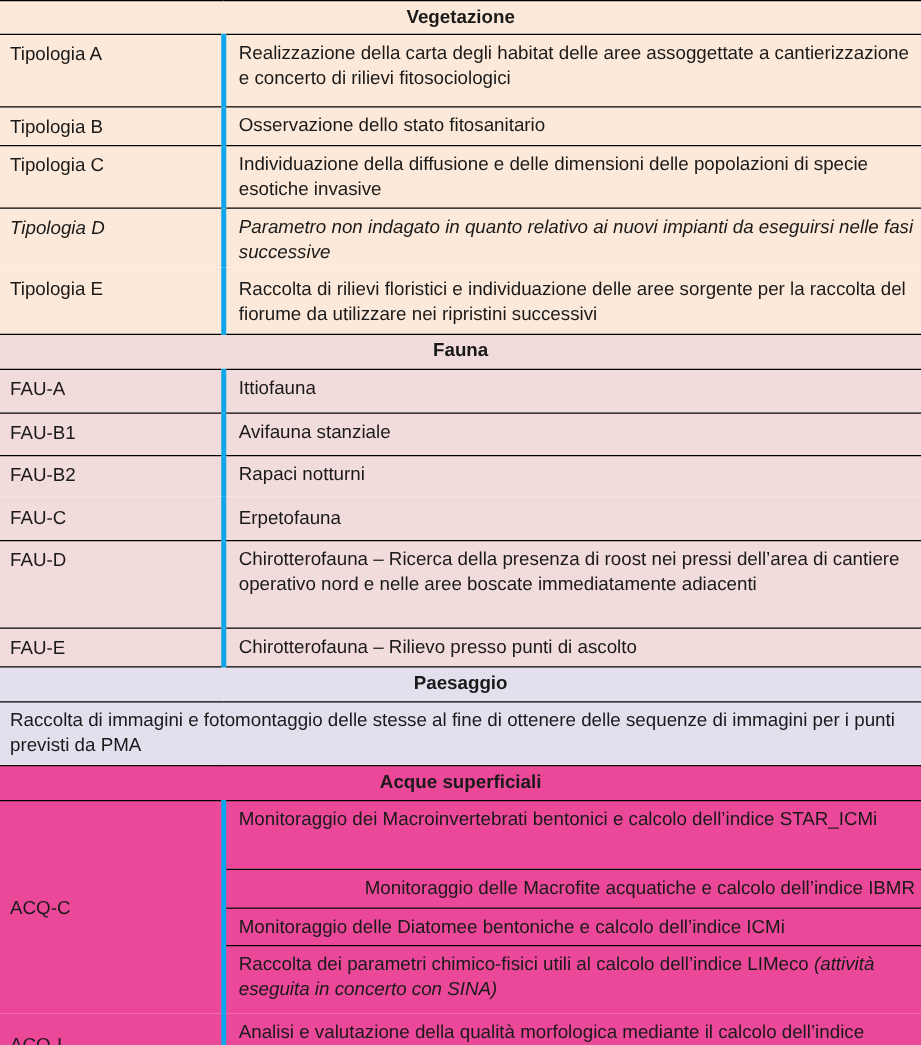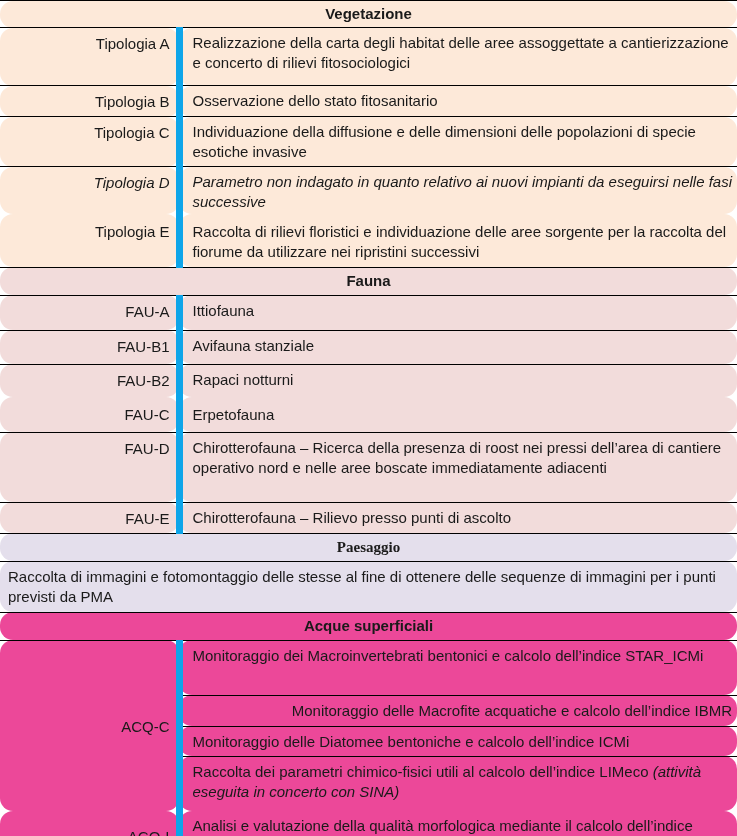--- a/index.html
+++ b/index.html
@@ -22,26 +22,24 @@
     table-layout: fixed;
     border-top: 1px solid #000;
   }
   col.col-label { width: 179px; }
   col.col-desc  { width: 558px; }
 
   td {
     border-bottom: 1px solid #000;
     vertical-align: top;
     word-wrap: break-word;
-    border-radius: 13px;
   }
   td.lbl {
-    border-right: 7px solid #0ea5e9;
+    border-right: 4px solid #0ea5e9;
     padding: 6px 6px 4px 8px;
-    text-align: right;
   }
   td.txt {
     padding: 5px 5px 4px 10px;
   }
   tr.hdr td {
     text-align: center;
     font-weight: bold;
     padding: 3px 4px;
   }
   
@@ -122,21 +120,21 @@
     </tr>
     <tr class="sec-fau" style="height:70px;">
       <td class="lbl">FAU-D</td>
       <td class="txt">Chirotterofauna – Ricerca della presenza di roost nei pressi dell’area di cantiere operativo nord e nelle aree boscate immediatamente adiacenti</td>
     </tr>
     <tr class="sec-fau" style="height:28px;">
       <td class="lbl">FAU-E</td>
       <td class="txt">Chirotterofauna – Rilievo presso punti di ascolto</td>
     </tr>
 
-    <tr class="hdr sec-paes" style="height:28px;font-family:Liberation Serif, serif;">
+    <tr class="hdr sec-paes" style="height:28px;">
       <td colspan="2">Paesaggio</td>
     </tr>
     <tr class="sec-paes" style="height:51px;">
       <td colspan="2" class="full">Raccolta di immagini e fotomontaggio delle stesse al fine di ottenere delle sequenze di immagini per i punti previsti da PMA</td>
     </tr>
 
     <tr class="hdr sec-acq" style="height:28px;">
       <td colspan="2">Acque superficiali</td>
     </tr>
     <tr class="sec-acq" style="height:55px;">

